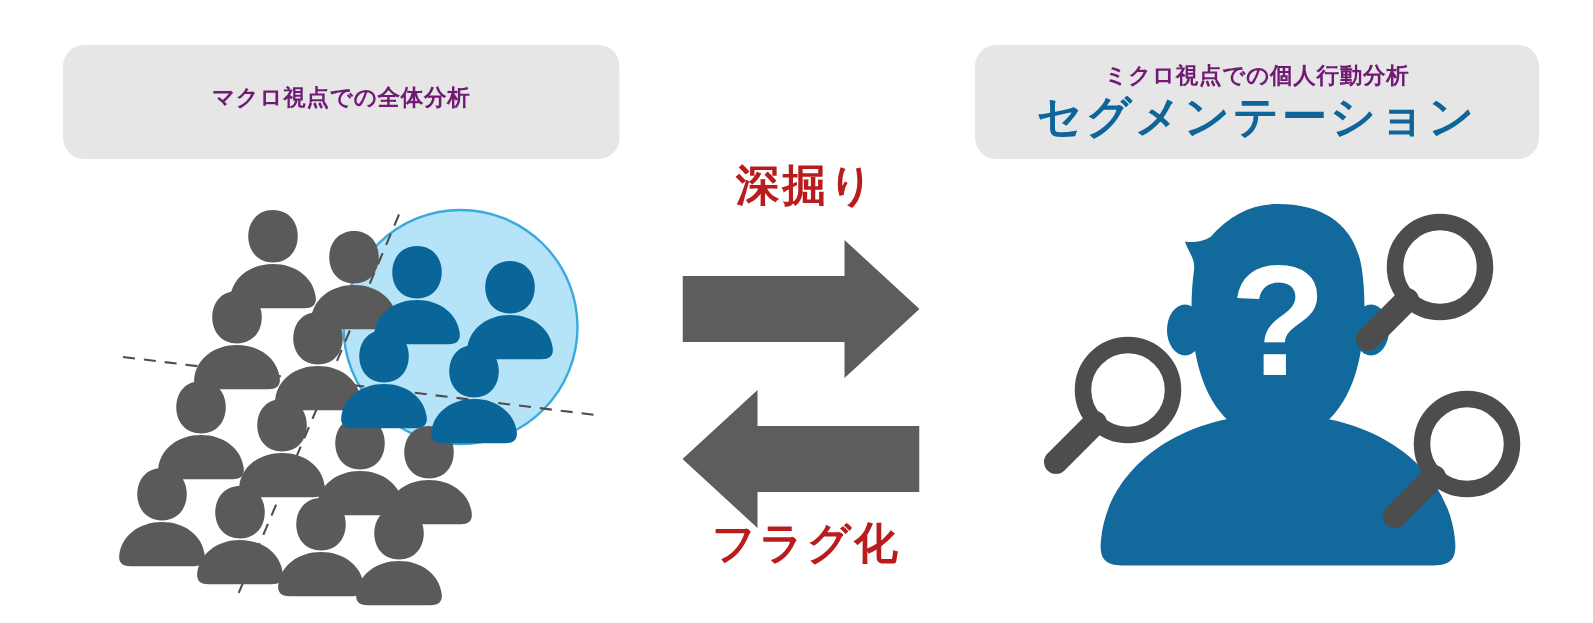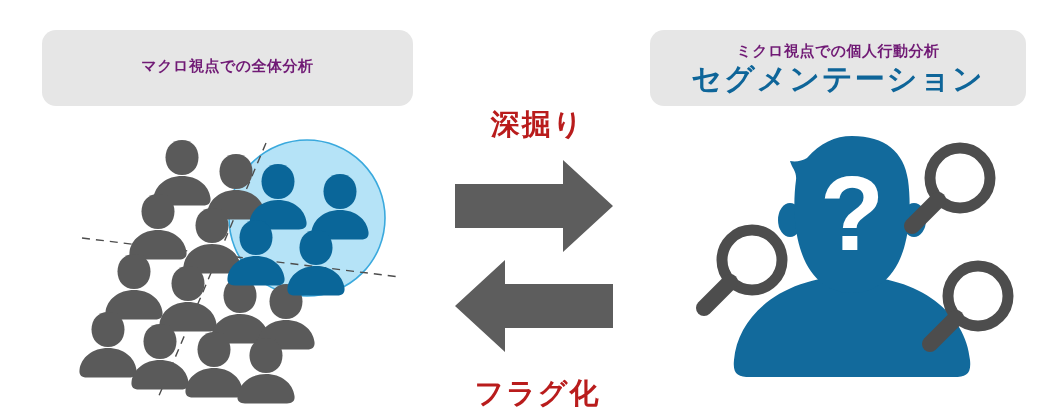--- a/index.html
+++ b/index.html
@@ -63,21 +63,21 @@
     width: 165px;
     text-align: center;
     color: #b91c1c;
     font-size: 29px;
     font-weight: bold;
     letter-spacing: 2px;
     line-height: 1;
     white-space: nowrap;
   }
   #label-top    { top: 5px; }
-  #label-bottom { top: 274px; }
+  #label-bottom { top: 244px; }
 
   .arrow-svg { position: absolute; left: 0; }
   #arrow-right-wrap { top: 55px; }
   #arrow-left-wrap  { top: 155px; }
 
   
   #illus-left  { position: absolute; left: 70px;  top: 130px; width: 340px; height: 275px; }
   #illus-right { position: absolute; left: 680px; top: 128px; width: 345px; height: 265px; }
 
   .illus-svg { display: block; width: 100%; height: 100%; }

